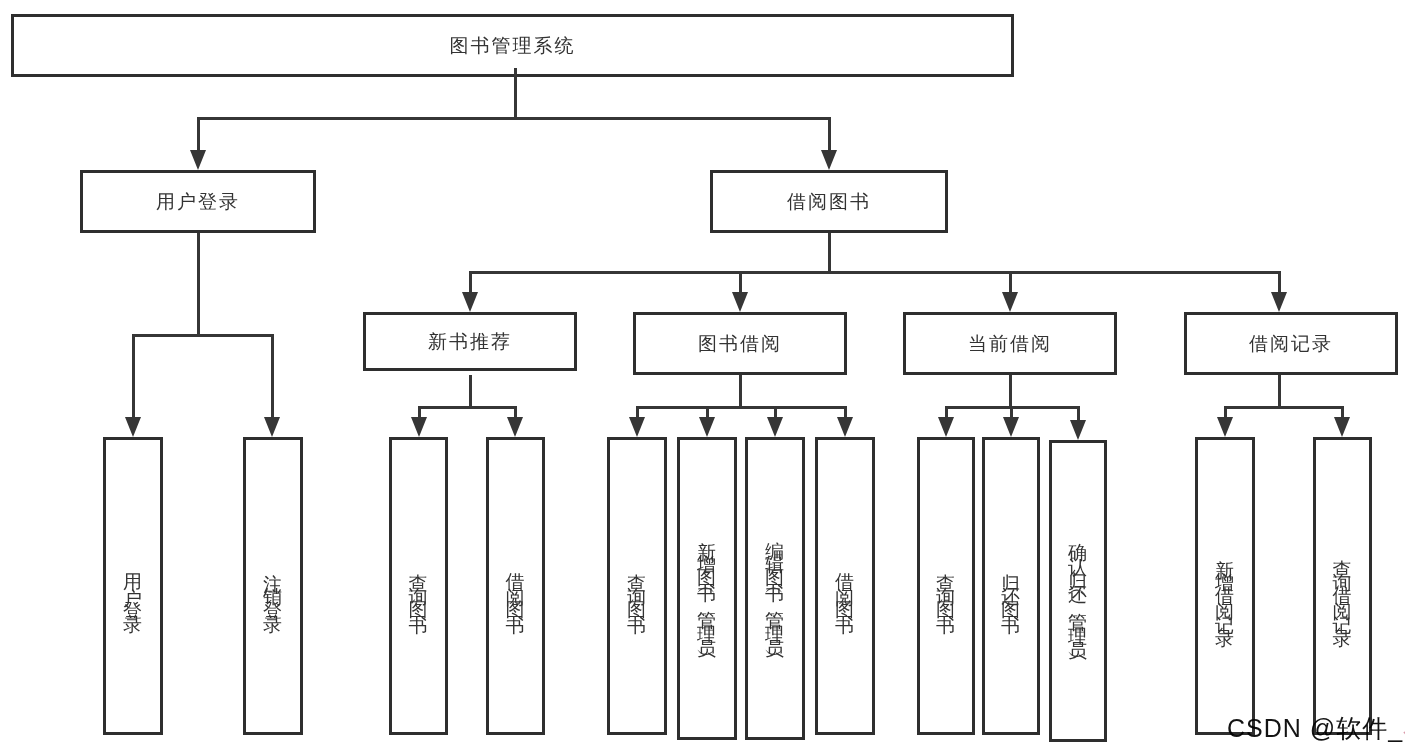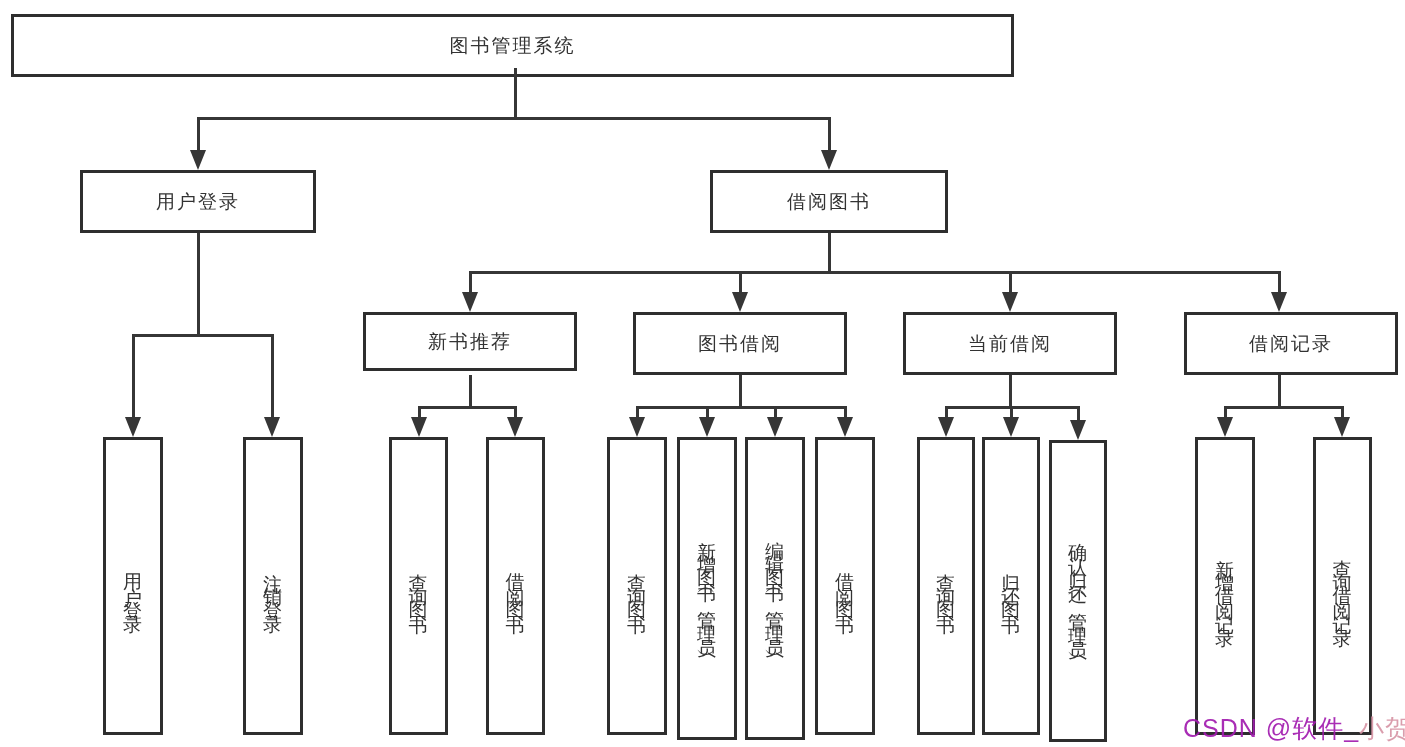--- a/index.html
+++ b/index.html
@@ -22,21 +22,21 @@
   .hl { position:absolute; height:3px; background:var(--line); }
   .arw {
     position:absolute; width:0; height:0;
     border-left:8px solid transparent; border-right:8px solid transparent;
     border-top:20px solid var(--line);
   }
   .watermark {
     position:absolute; left:1183px; top:712px; z-index:5;
     font-size:25px; letter-spacing:1px; white-space:nowrap; opacity:0.92;
   }
-  .wm-gray { color:#a21caf; }
+  .wm-gray { color:#000000;margin-left:44px; }
   .wm-pink { color:#d795a6; }
 </style>
 </head>
 <body>
 
 <div class="canvas">
 
   <div class="box" style="left:11px; top:14px; width:1003px; height:63px;">
     <span class="h-label">图书管理系统</span>
   </div>

